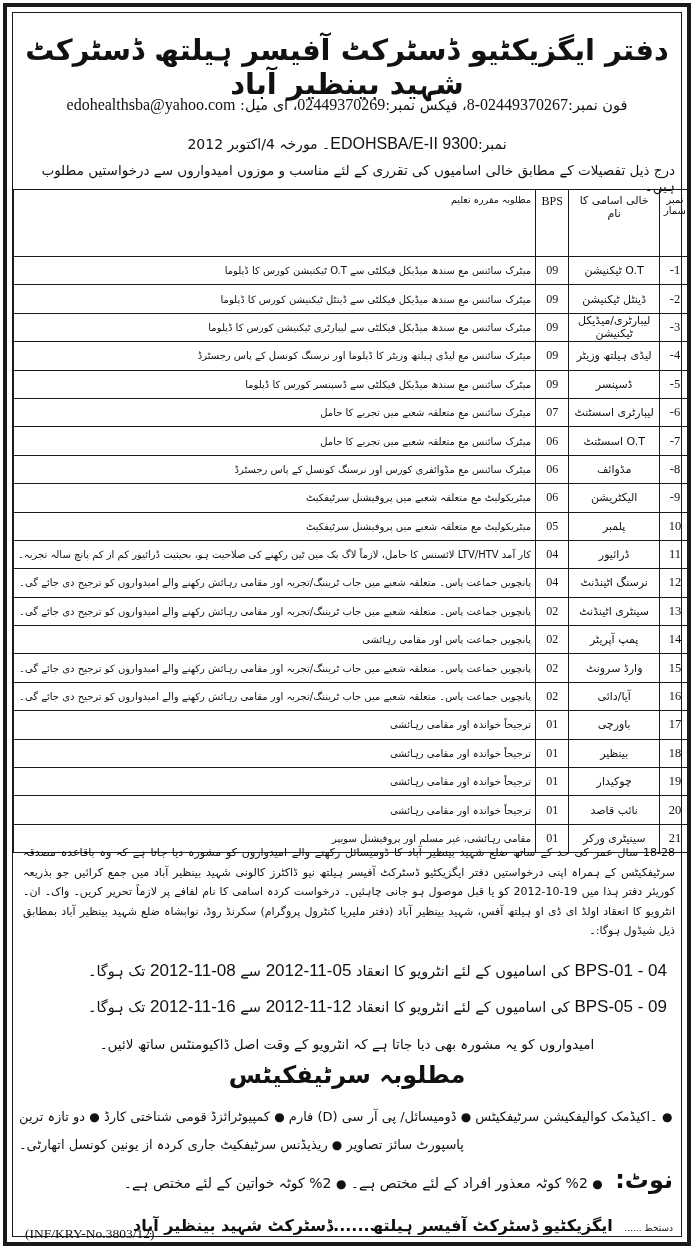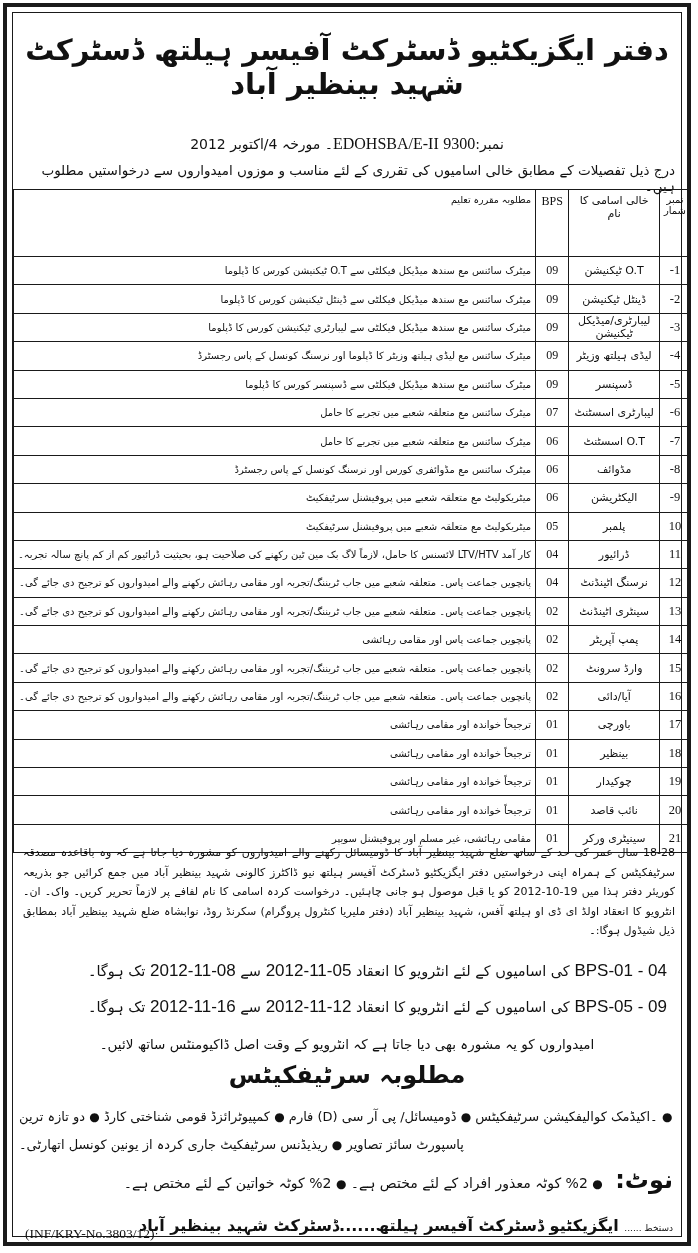--- a/index.html
+++ b/index.html
@@ -17,21 +17,21 @@
     position: absolute; left: 0; right: 0; top: 20px; text-align: center;
     font-family: "DejaVu Sans", sans-serif; font-weight: bold; font-size: 29px; letter-spacing: 0px;
   }
   .contact {
     position: absolute; left: 0; right: 0; top: 83px; text-align: center; font-size: 14.5px;
   }
   .contact .en { font-family: "Liberation Serif", serif; font-size: 16px; }
   .refline {
     position: absolute; left: 0; right: 0; top: 122px; text-align: center; font-size: 14px;
   }
-  .refline .en { font-family: Liberation Serif, serif; font-size: 16px; }
+  .refline .en { font-family: Liberation Sans, sans-serif; font-size: 16px; }
   .intro {
     position: absolute; left: 0; right: 6px; top: 149px; text-align: right; font-size: 13.5px;
   }
   table.vac {
     position: absolute; left: 0; top: 176px; width: 678px;
     border-collapse: collapse; direction: rtl; font-size: 10.5px;
   }
   table.vac td, table.vac th {
     border: 1.5px solid #1a1a1a; padding: 0 4px; height: 27.4px; vertical-align: middle;
   }
@@ -49,34 +49,40 @@
   .sched .en { font-family: "Liberation Sans", sans-serif; font-size: 17px; }
   .advice { position: absolute; left: 0; right: 0; top: 1023px; text-align: center; font-size: 13.5px; }
   .cert-title {
     position: absolute; left: 0; right: 0; top: 1048px; text-align: center;
     font-weight: bold; font-size: 24px; letter-spacing: 1px;
   }
   .cert-list { position: absolute; left: 6px; right: 6px; top: 1090px; font-size: 13px; line-height: 28px; text-align: left; }
   .note { position: absolute; left: 0; right: 8px; top: 1153px; text-align: right; font-size: 14px; }
   .note .note-label { font-weight: bold; font-size: 24px; margin-left: 8px; }
   .sign { position: absolute; right: 8px; top: 1203px; text-align: right; font-size: 16px; font-weight: bold; }
-  .sign .small { font-size: 9px; font-weight: normal; }
+  .sign .small { font-size: 9px; font-weight: normal; margin-left: 6px; }
   .ref-code {
     position: absolute; left: 12px; top: 1213px; font-family: "Liberation Serif", serif; font-size: 13.5px;
   }
   .bullet { font-size: 12px; }
 </style>
 </head>
 <body>
 
 <div class="outer">
   <div class="inner">
 
     <div class="title rtl">دفتر ایگزیکٹیو ڈسٹرکٹ آفیسر ہیلتھ ڈسٹرکٹ شہید بینظیر آباد</div>
 
+    <div class="contact rtl">
+      <span>فون نمبر:</span><span class="en">02449370267-8</span>،
+      <span>فیکس نمبر:</span><span class="en">02449370269</span>،
+      <span>ای میل:</span>
+      <span class="en">edohealthsba@yahoo.com</span>
+    </div>
 
     <div class="refline rtl">
       <span>نمبر:</span><span class="en">9300</span>
       <span class="en">EDOHSBA/E-II</span>۔
       <span>مورخہ</span>
       <span>4/اکتوبر 2012</span>
     </div>
 
     <div class="intro rtl">درج ذیل تفصیلات کے مطابق خالی اسامیوں کی تقرری کے لئے مناسب و موزوں امیدواروں سے درخواستیں مطلوب ہیں۔</div>
 

